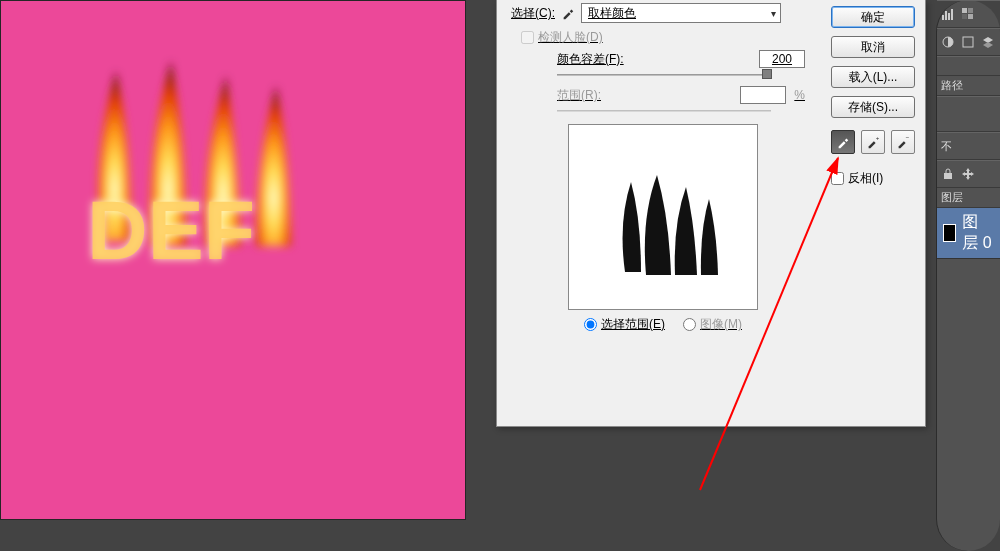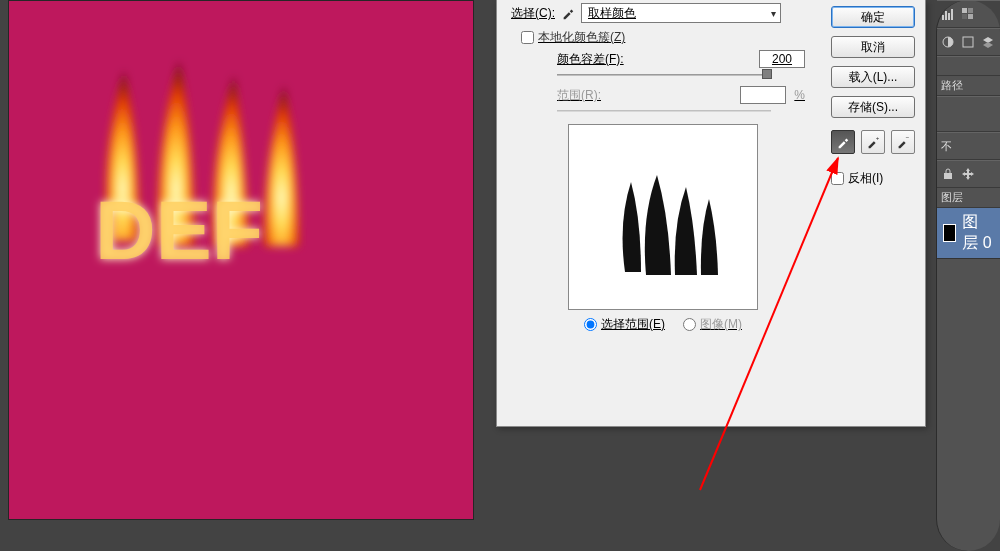--- a/index.html
+++ b/index.html
@@ -7,25 +7,25 @@
     width: 1000px;
     height: 551px;
     background: #434343;
     font-family: "Microsoft YaHei", Arial, sans-serif;
     font-size: 12px;
     overflow: hidden;
     position: relative;
   }
   .canvas-area {
     position: absolute;
-    left: 8px;
+    left: 0;
     top: 0;
     width: 466px;
     height: 520px;
-    background: #be185d;
+    background: #ec4899;
     border: 1px solid #262626;
   }
   .flame-text {
     position: absolute;
     left: 60px;
     top: 40px;
     width: 260px;
     height: 240px;
   }
   .flame-text svg { width: 100%; height: 100%; }
@@ -329,23 +329,23 @@
         <svg viewBox="0 0 16 16">
             <path d="M3 13 L9 7 L11 9 L5 15 L3 15 Z M10 6 L12 4 L14 6 L12 8 Z" fill="#333"></path>
           </svg>
       </span>
       <div class="combo">
         <span>取样颜色</span>
       </div>
     </div>
 
     <div class="inset-panel">
-      <label class="checkline">
-        <input type="checkbox" style="">
-        <span>本地化颜色簇(Z)</span>
+      <label class="checkline" style="color:#9a9a9a;">
+        <input type="checkbox" disabled="" style="">
+        <span>检测人脸(D)</span>
       </label>
 
       <div class="param-line">
         <span>颜色容差(F):</span>
         <span style="flex:1"></span>
         <input class="num-input" value="200" style="">
       </div>
       <div class="slider">
         <div class="slider-track"></div>
         <div class="slider-thumb" style="left:98%;"></div>

